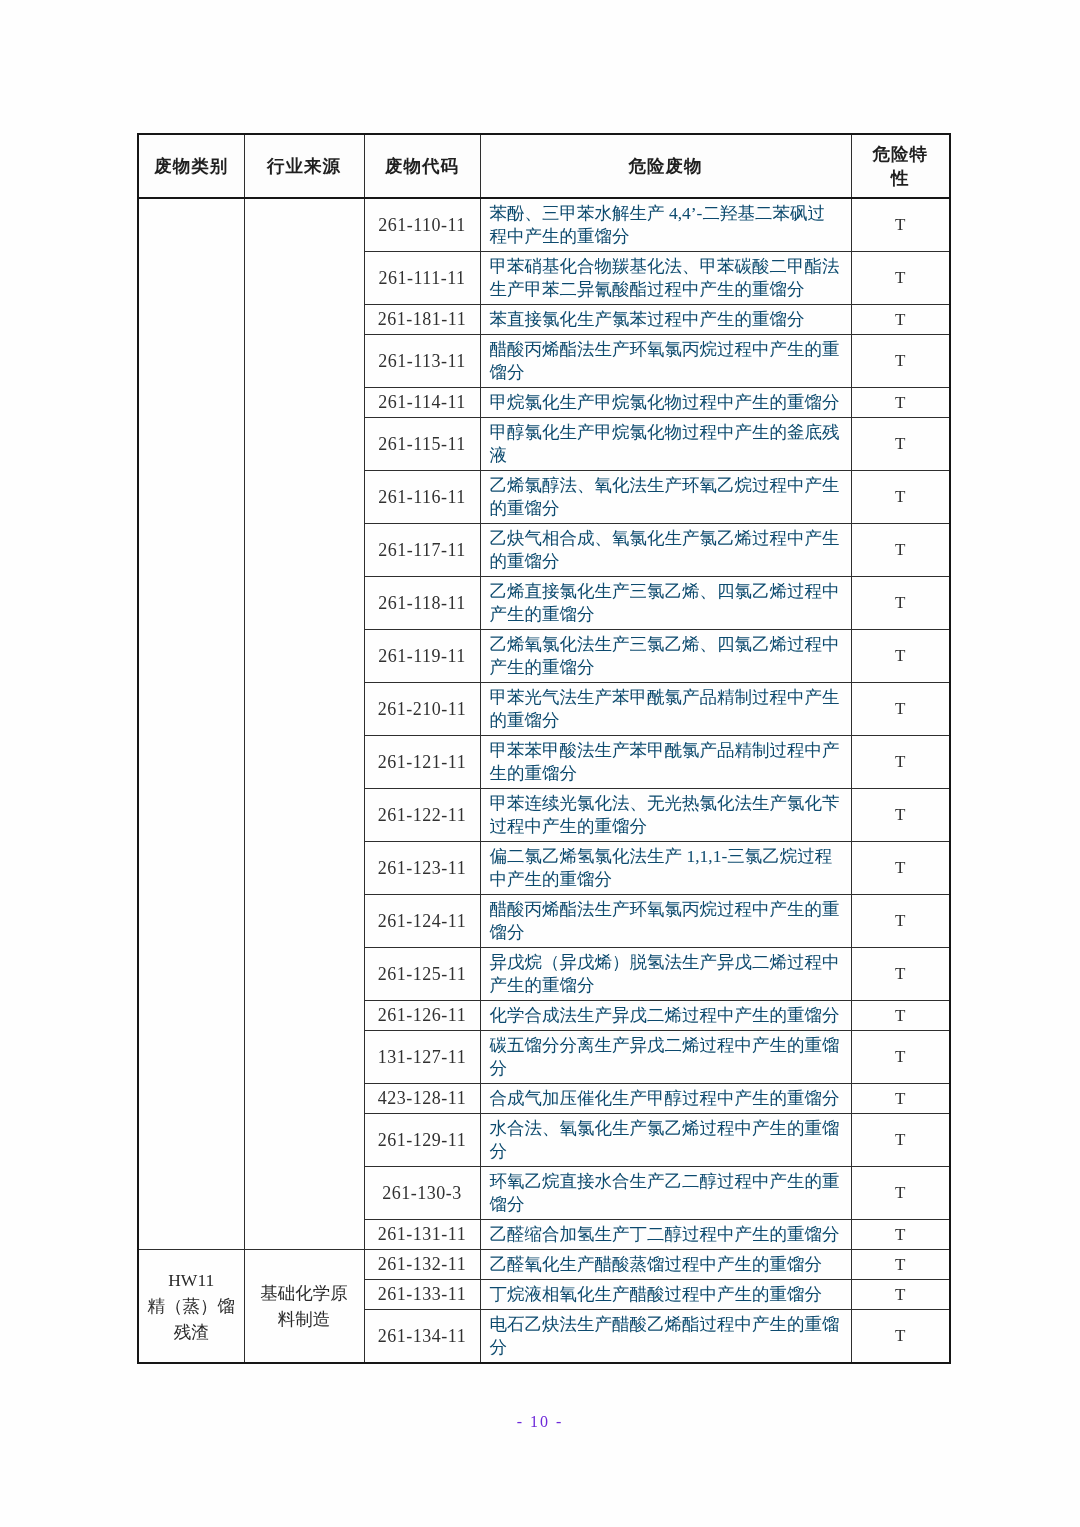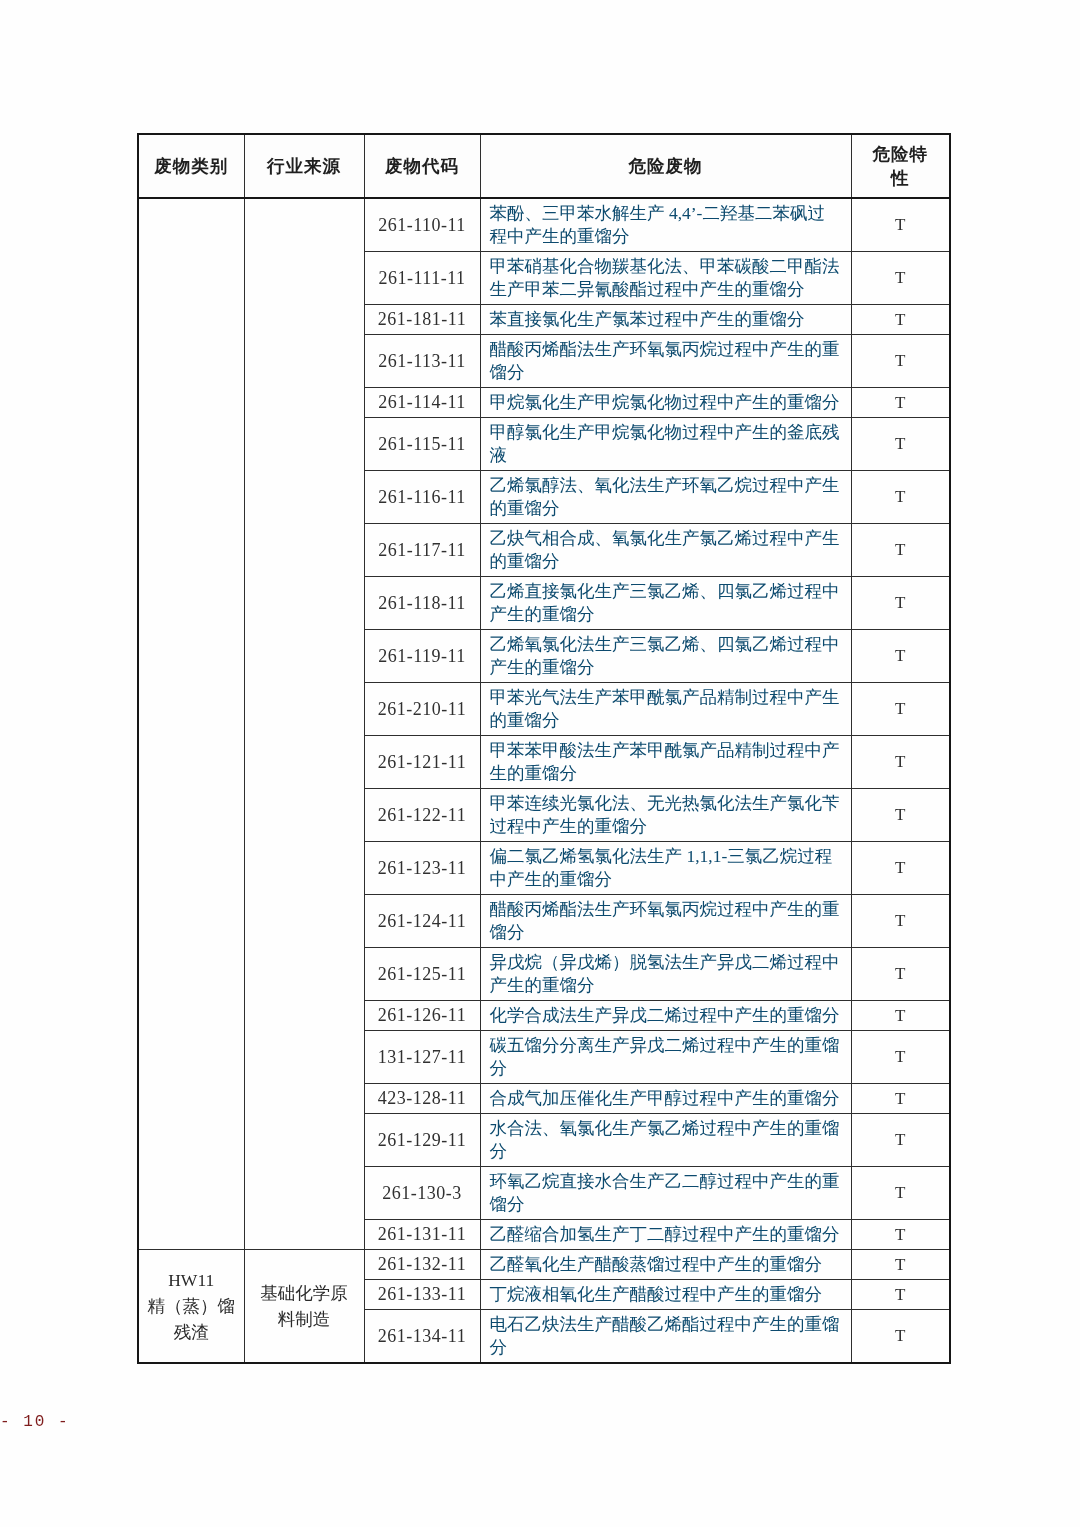--- a/index.html
+++ b/index.html
@@ -72,24 +72,24 @@
     text-align:center;
     font-size:17.5px;
     line-height:26px;
     color:#2a2a2a;
     padding:4px 8px;
     word-break:break-all;
   }
   .footer-pageno{
     position:absolute;
     left:0;top:1413px;width:1080px;
-    text-align:left;
-    font-family:Liberation Mono, monospace;
+    text-align:center;
+    font-family:Liberation Serif, serif;
     font-size:16px;
-    color:#7f1d1d;
+    color:#6d28d9;
     letter-spacing:2px;
   }
 </style>
 </head>
 <body>
 
 <div class="page">
 
   <div class="table-wrap">
     <table class="waste-table">

